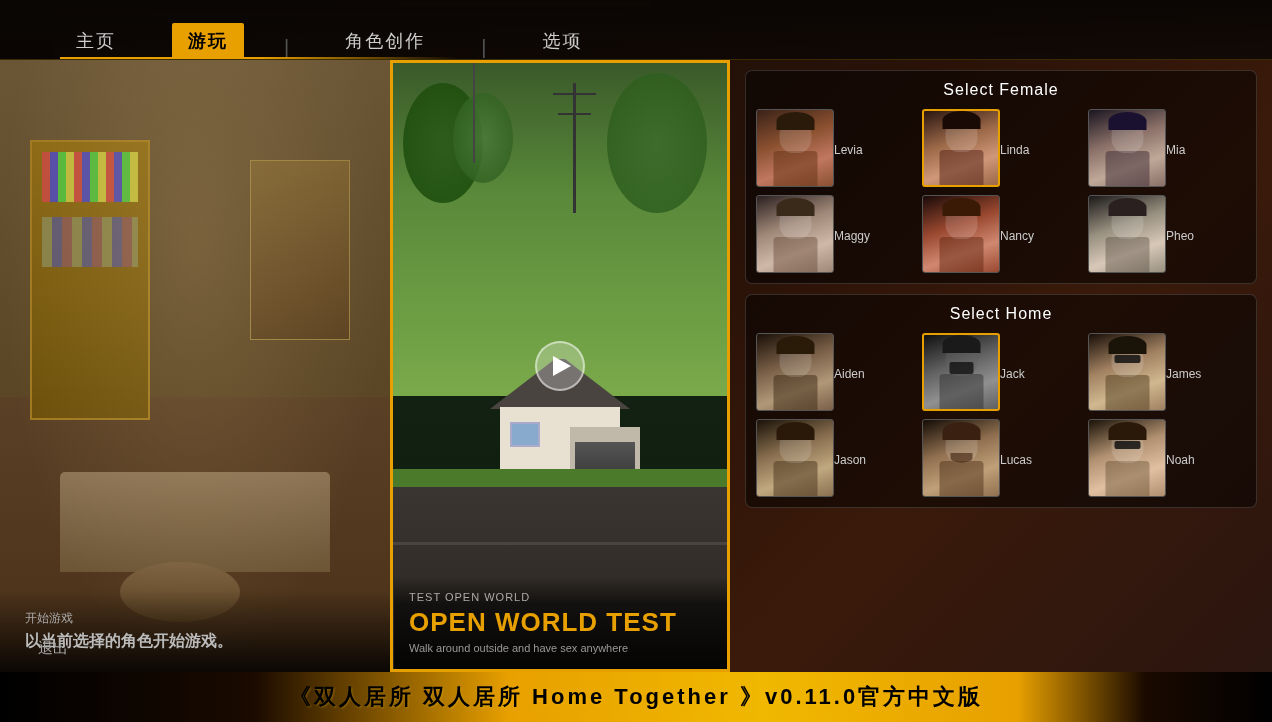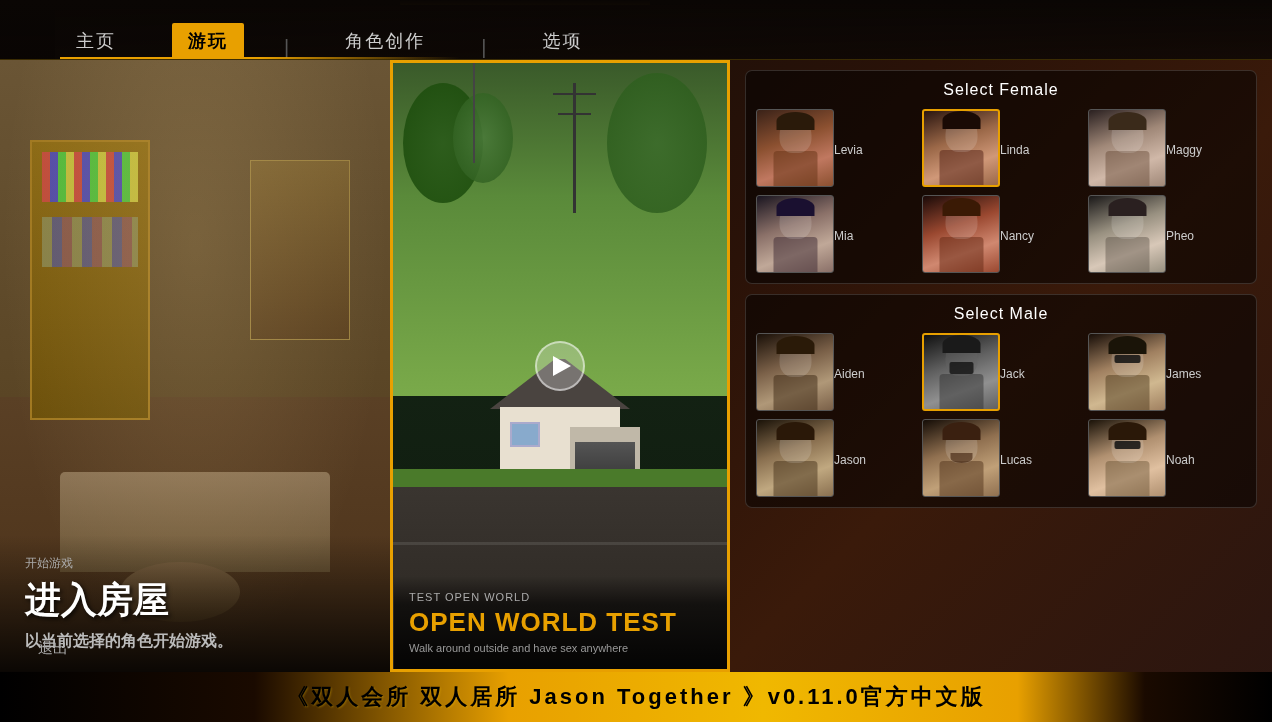--- a/index.html
+++ b/index.html
@@ -590,21 +590,20 @@
         <div class="room-floor"></div>
         <div class="bookshelf"></div>
         <div class="tv-stand"></div>
         <div class="couch"></div>
         <div class="table"></div>
         <div class="room-light"></div>
       </div>
 
       <div class="card-overlay">
         <div class="card-subtitle">开始游戏</div>
-        <div class="card-title-cn">进入房屋</div>
         <div class="card-desc">以当前选择的角色开始游戏。</div>
       </div>
     </div>
 
     <div class="game-card-2">
       <div class="game-card-2-bg"></div>
 
       <div class="street-scene">
         <div class="sky-bg"></div>
 
@@ -669,41 +668,41 @@
               <div class="portrait-head">
                 <div class="portrait-hair" style="background:#1a0a05;"></div>
               </div>
               <div class="portrait-body" style="background:rgba(80,30,20,0.5);"></div>
             </div>
           </div>
           <div class="char-name">Linda</div>
         </div>
 
         <div class="char-card">
+          <div class="char-portrait portrait-mia">
+            <div class="portrait-figure">
+              <div class="portrait-head">
+                <div class="portrait-hair" style="background:#1a1030;"></div>
+              </div>
+              <div class="portrait-body" style="background:rgba(60,40,50,0.5);"></div>
+            </div>
+          </div>
+          <div class="char-name">Mia</div>
+        </div>
+
+        <div class="char-card">
           <div class="char-portrait portrait-maggy">
             <div class="portrait-figure">
               <div class="portrait-head">
                 <div class="portrait-hair" style="background:#3a2a1a;"></div>
               </div>
               <div class="portrait-body" style="background:rgba(90,60,40,0.4);"></div>
             </div>
           </div>
           <div class="char-name">Maggy</div>
-        </div>
-
-        <div class="char-card">
-          <div class="char-portrait portrait-mia">
-            <div class="portrait-figure">
-              <div class="portrait-head">
-                <div class="portrait-hair" style="background:#1a1030;"></div>
-              </div>
-              <div class="portrait-body" style="background:rgba(60,40,50,0.5);"></div>
-            </div>
-          </div>
-          <div class="char-name">Mia</div>
         </div>
 
         <div class="char-card">
           <div class="char-portrait portrait-nancy">
             <div class="portrait-figure">
               <div class="portrait-head">
                 <div class="portrait-hair" style="background:#3a1a05;"></div>
               </div>
               <div class="portrait-body" style="background:rgba(100,40,20,0.5);"></div>
             </div>
@@ -720,21 +719,21 @@
               <div class="portrait-body" style="background:rgba(80,70,60,0.4);"></div>
             </div>
           </div>
           <div class="char-name">Pheo</div>
         </div>
 
       </div>
     </div>
 
     <div class="select-section">
-      <div class="select-title">Select Male</div>
+      <div class="select-title">Select Home</div>
       <div class="char-grid">
 
         <div class="char-card">
           <div class="char-portrait portrait-aiden">
             <div class="portrait-figure">
               <div class="portrait-head">
                 <div class="portrait-hair" style="background:#2a1a08;"></div>
               </div>
               <div class="portrait-body" style="background:rgba(60,40,20,0.5);"></div>
             </div>
@@ -812,14 +811,14 @@
 
       </div>
     </div>
 
   </div>
 </div>
 
 <div class="logout-btn">退出</div>
 
 <div class="bottom-bar">
-  <div class="bottom-title">《双人会所 双人居所 Jason Together 》v0.11.0官方中文版</div>
+  <div class="bottom-title">《双人居所 双人居所 Home Together 》v0.11.0官方中文版</div>
 </div>
 
 </body></html>

